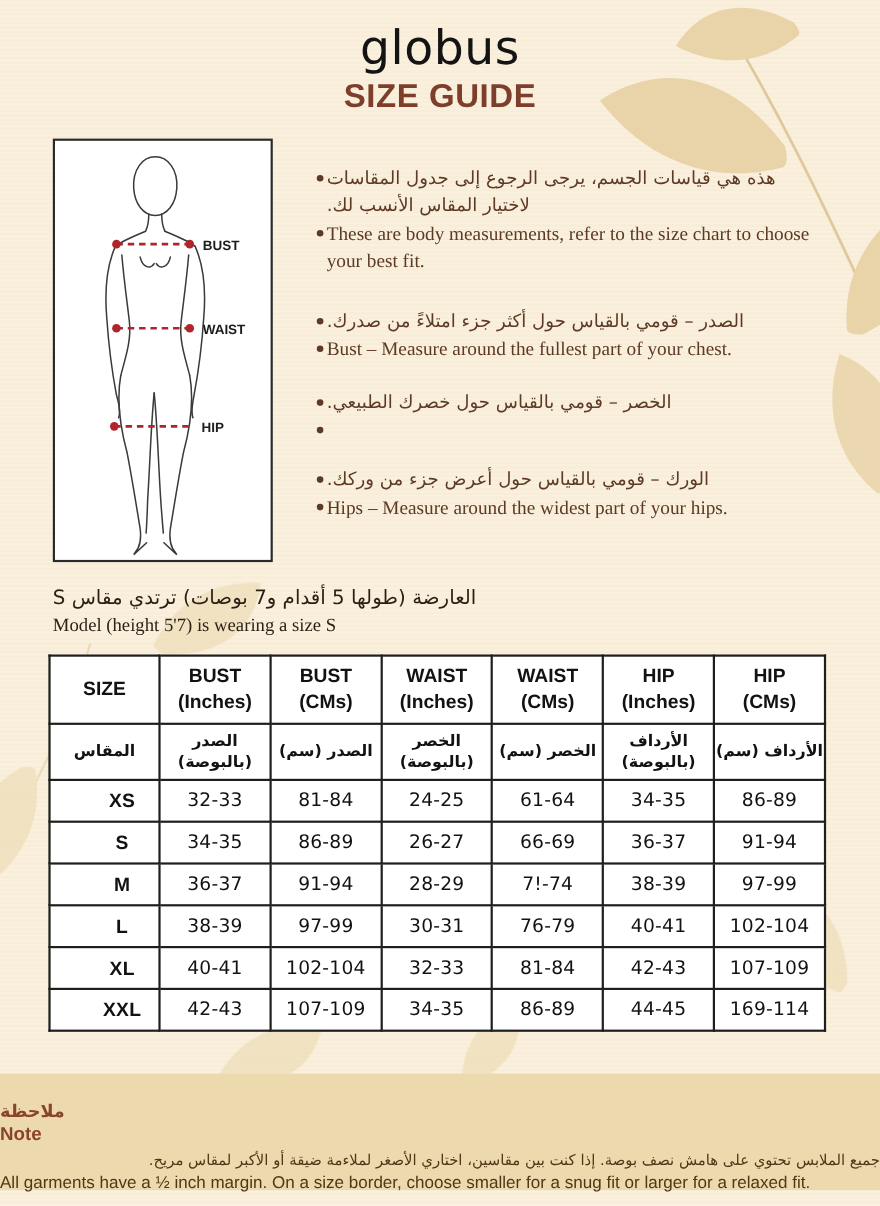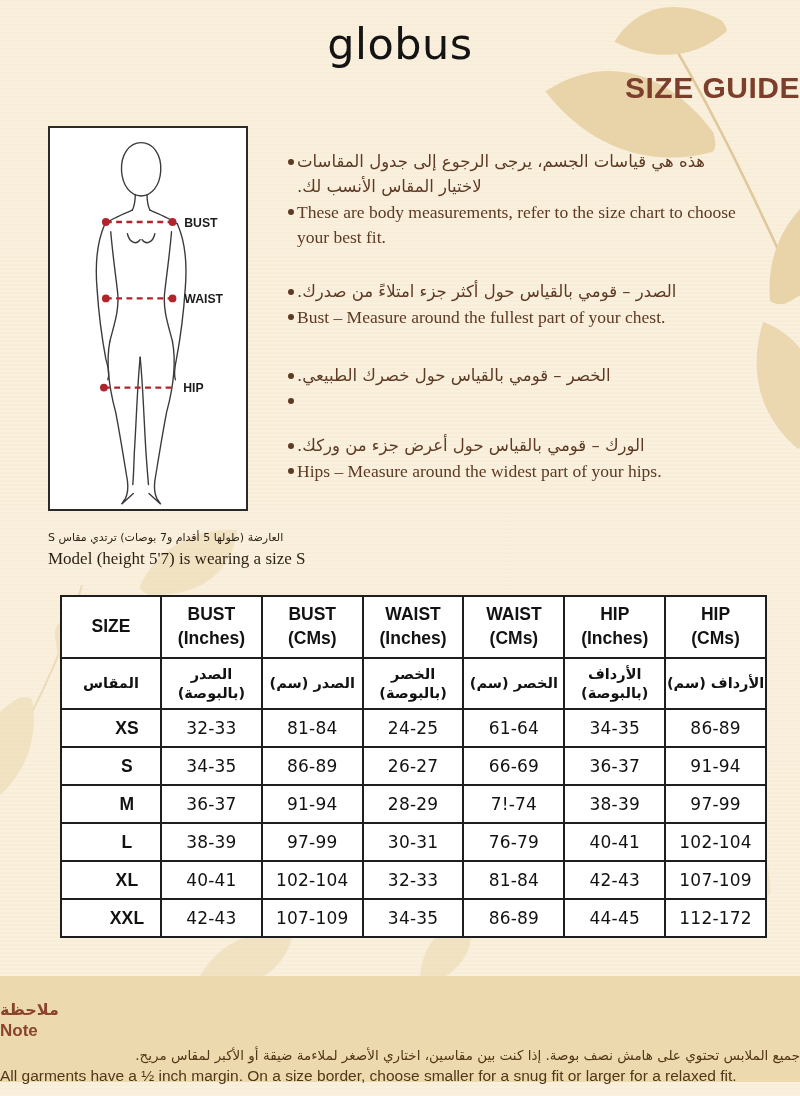--- a/index.html
+++ b/index.html
@@ -8,47 +8,47 @@
     background: var(--page-bg, #f9efdb);
     background-image: repeating-linear-gradient(0deg, rgba(255,255,255,.05) 0 2px, rgba(0,0,0,.008) 2px 4px);
     font-family:"Liberation Sans", sans-serif;
   }
   .decor { position:absolute; inset:0; z-index:0; pointer-events:none; }
   .content { position:absolute; inset:0; z-index:1; }
 
   
   .header { position:absolute; top:22px; left:0; right:0; text-align:center; }
   .logo { font-family:"DejaVu Sans", sans-serif; font-size:43px; line-height:1.05; color:#141414; letter-spacing:.5px; }
-  .guide-title { font-size:30px; font-weight:bold; color:var(--accent,#7d3e2b); letter-spacing:.5px; margin-top:4px;text-align:right; }
+  .guide-title { font-size:30px; font-weight:bold; color:var(--accent,#7d3e2b); letter-spacing:.5px; margin-top:4px; }
 
   
   .figure-box { position:absolute; left:48px; top:126px; width:200px; height:385px; background:#ffffff; border:2px solid #2a2a2a; box-sizing:border-box; }
   .figure-box svg { display:block; width:100%; height:100%; }
   .sketch { fill:none; stroke:#3a3a3a; stroke-width:1.4; stroke-linecap:round; }
   .dashline { stroke:var(--red-dash,#b0252b); stroke-width:2.4; stroke-dasharray:6 4.5; }
   .dashdot { fill:var(--red-dash,#b0252b); }
   .measure-label { font-family:"Liberation Sans",sans-serif; font-size:12.5px; font-weight:bold; fill:#1c1c1c; }
 
   
   .bullets { position:absolute; left:288px; top:150px; width:450px; color:var(--text-brown,#5d3a24); }
   .group { margin-bottom:30px; }
-  .group:nth-child(2) { margin-bottom:34px; }
+  .group:nth-child(2) { margin-bottom:24px; }
   .group:nth-child(3) { }
   .line { display:flex; gap:3px; align-items:flex-start; }
   .dot { width:6px; height:6px; border-radius:50%; background:var(--text-brown,#5d3a24); margin-top:9px; flex:none; }
   .txt-ar { font-family:"DejaVu Sans",sans-serif; font-size:16.5px; line-height:1.5; direction:rtl; text-align:left; }
   .txt-en { font-family:"Liberation Serif",serif; font-size:17.5px; line-height:1.45; }
 
   
   .model-note { position:absolute; left:48px; top:530px; color:#2b1f14; }
-  .model-note .txt-ar { font-size:11px; line-height:1.5; }
+  .model-note .txt-ar { font-size:18px; line-height:1.5; }
   .model-note .txt-en { font-size:17px; line-height:1.4; }
 
   
-  table.size-table { position:absolute; left:60px; top:595px; width:707px; border-collapse:collapse; table-layout:fixed; }
+  table.size-table { position:absolute; left:44px; top:595px; width:707px; border-collapse:collapse; table-layout:fixed; }
   .size-table th, .size-table td {
     border:2px solid var(--table-border,#1e1e1e); background:#ffffff; text-align:center; vertical-align:middle; padding:0; color:#121212;
   }
   .size-table col.c0 { width:100px; }
   .size-table tr.hdr-en th { height:60px; font-size:17.5px; font-weight:bold; line-height:1.35; font-family:"Liberation Sans",sans-serif; }
   .size-table tr.hdr-ar th { height:49px; font-size:14.5px; font-weight:bold; line-height:1.3; font-family:"DejaVu Sans",sans-serif; direction:rtl; }
   .size-table tbody td { height:36px; font-size:17px; font-family:"DejaVu Sans",sans-serif; letter-spacing:.2px; }
   .size-table tbody td.size-cell { font-weight:bold; font-size:17.5px; font-family:"Liberation Sans",sans-serif;padding-left:32px; }
   .l1,.l2 { display:block; }
   .l2:empty { display:none; }
@@ -293,21 +293,21 @@
           <td>42-43</td>
           <td>107-109</td>
         </tr>
         <tr>
           <td class="size-cell">XXL</td>
           <td>42-43</td>
           <td>107-109</td>
           <td>34-35</td>
           <td>86-89</td>
           <td>44-45</td>
-          <td>112-172</td>
+          <td>169-114</td>
         </tr>
       </tbody>
     </table>
 
     <div class="note-band">
       <div class="note-title-ar">ملاحظة</div>
       <div class="note-title-en">Note</div>
       <div class="note-body-ar">جميع الملابس تحتوي على هامش نصف بوصة. إذا كنت بين مقاسين، اختاري الأصغر لملاءمة ضيقة أو الأكبر لمقاس مريح.</div>
       <div class="note-body-en">All garments have a ½ inch margin. On a size border, choose smaller for a snug fit or larger for a relaxed fit.</div>
     </div>

